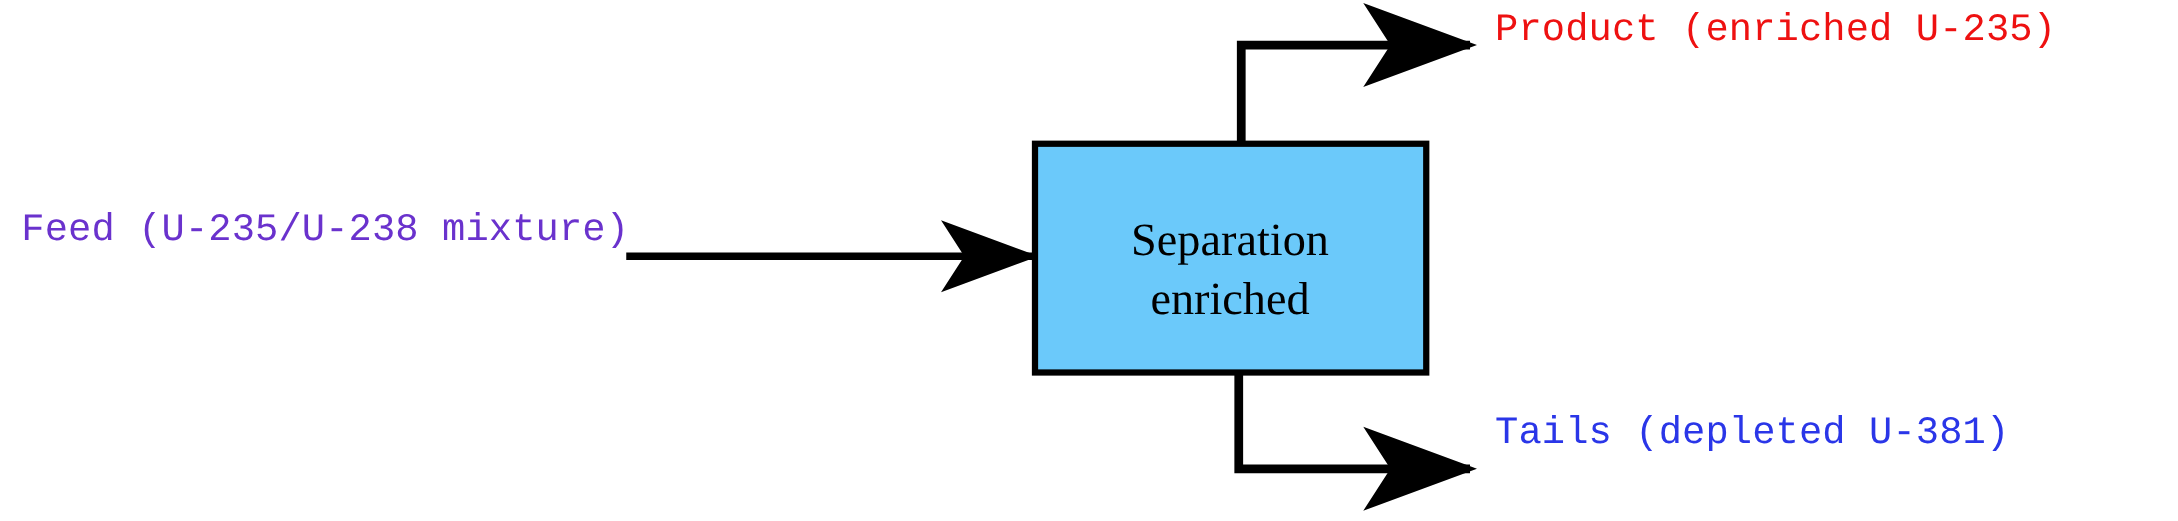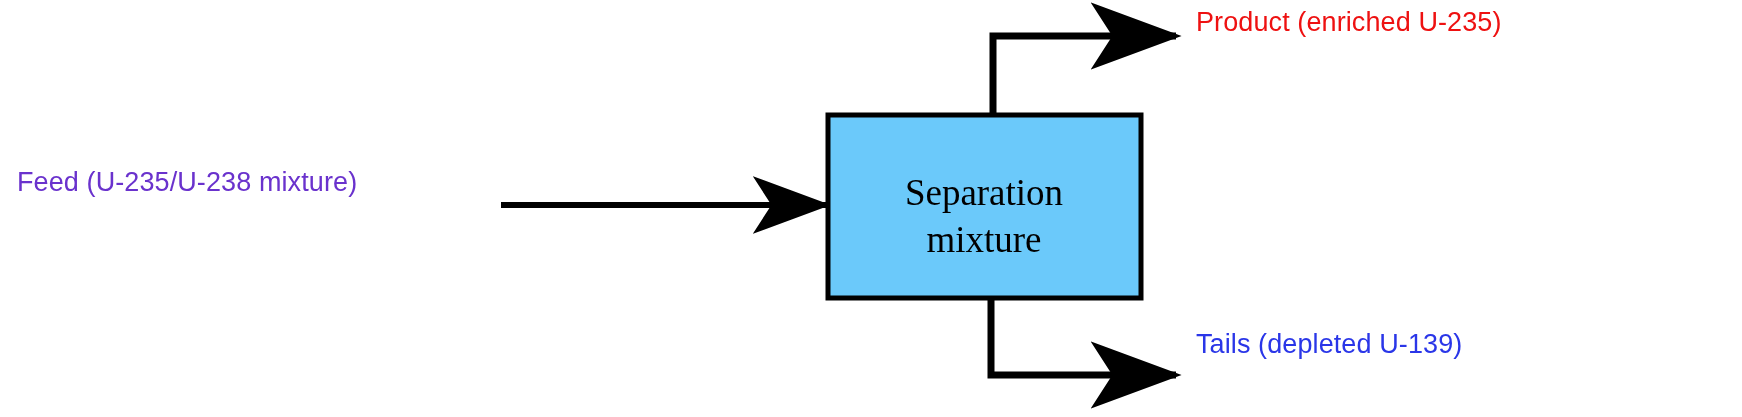--- a/index.html
+++ b/index.html
@@ -20,22 +20,22 @@
   }
   #flow-svg {
     position: absolute;
     left: 0;
     top: 0;
     width: 1742px;
     height: 417px;
   }
   .flow-label {
     position: absolute;
-    font-family: Liberation Sans, sans-serif;
-    font-size: 27px;
+    font-family: Liberation Mono, monospace;
+    font-size: 31px;
     line-height: 1.1;
     white-space: nowrap;
     letter-spacing: 0.1px;
   }
   #label-feed {
     left: 17px;
     top: 168px;
     color: #6a32cd;
     text-align: right;
   }
@@ -83,22 +83,22 @@
 
     <path d="M 993 114 L 993 36 L 1176 36" stroke="#000000" stroke-width="7" fill="none" stroke-linejoin="miter" marker-end="url(#arrow-head)"></path>
 
     <path d="M 991 298 L 991 375 L 1176 375" stroke="#000000" stroke-width="7" fill="none" stroke-linejoin="miter" marker-end="url(#arrow-head)"></path>
 
     <rect x="828" y="115" width="313" height="183" fill="#6bc9fa" stroke="#000000" stroke-width="5"></rect>
   </svg>
 
   <div id="process-box-text">
     <span>Separation</span>
-    <span>mixture</span>
+    <span>enriched</span>
   </div>
 
   <div class="flow-label" id="label-feed">Feed (U-235/U-238 mixture)</div>
 
   <div class="flow-label" id="label-product">Product (enriched U-235)</div>
 
-  <div class="flow-label" id="label-tails">Tails (depleted U-139)</div>
+  <div class="flow-label" id="label-tails">Tails (depleted U-381)</div>
 
 </div>
 
 </body></html>

